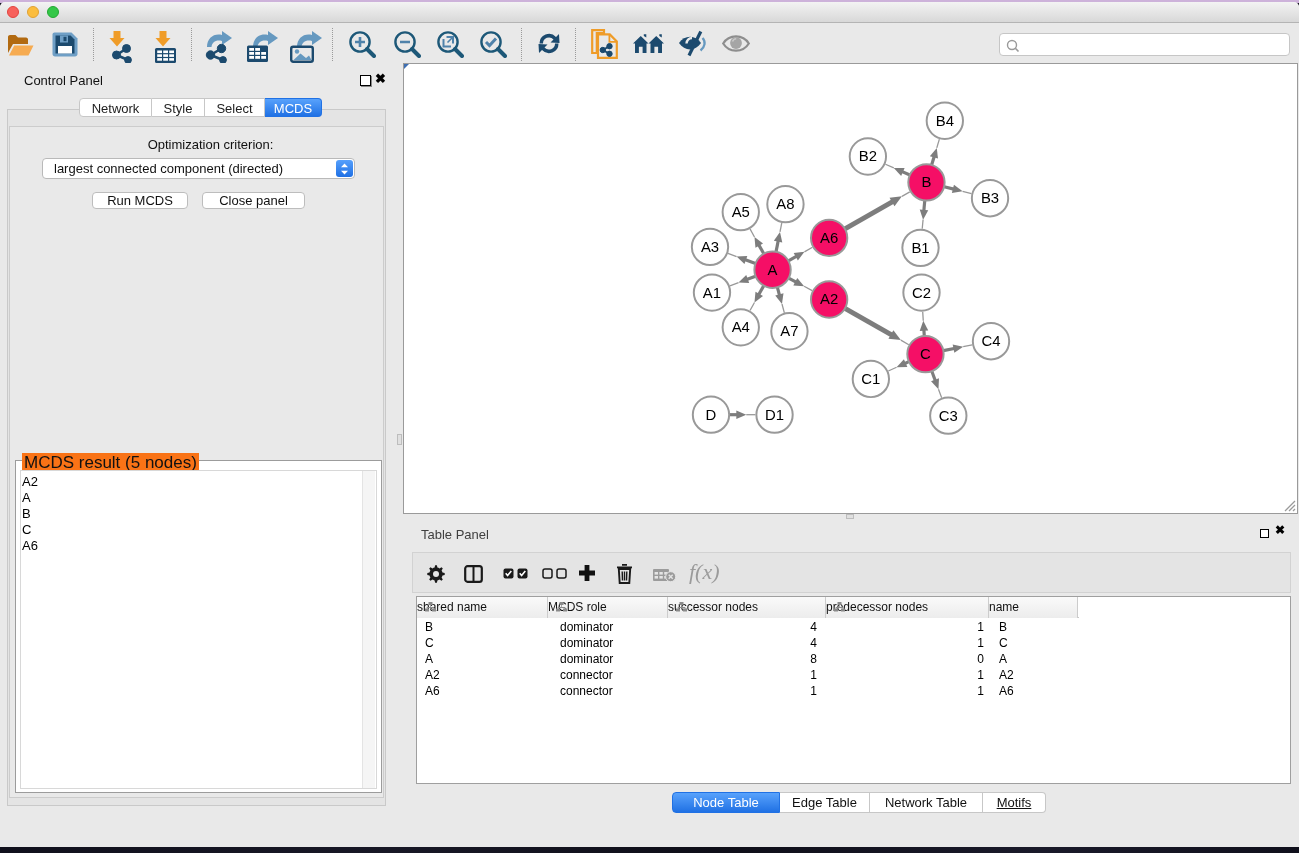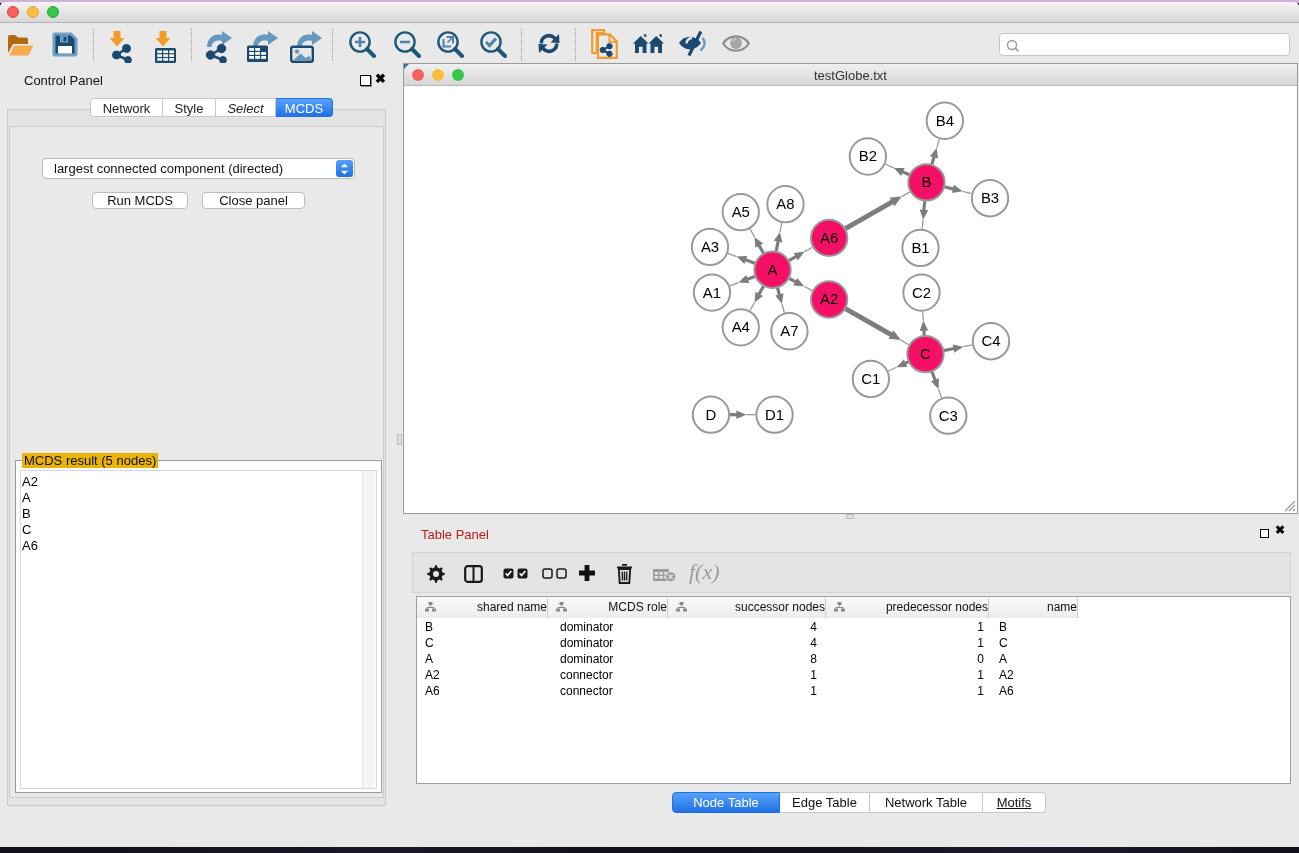--- a/index.html
+++ b/index.html
@@ -19,52 +19,52 @@
 .ticon { position:absolute; }
 #searchbox { position:absolute; left:999px; top:9px; width:291px; height:23px; background:#fff; border:1px solid #c6c6c6; border-radius:4px; }
 #searchbox svg { position:absolute; left:5px; top:4px; }
 
 
 #cpanel { position:absolute; top:63px; left:0; width:397px; height:757px;padding-left:12px; }
 #cp-title { position:absolute; top:8px; left:24px; font-size:13px; color:#111; }
 #cp-float { position:absolute; top:10px; left:360px; width:11px; height:11px; border:1.5px solid #000; box-shadow:1px 1px 0 #888; background:#fff; }
 #cp-close { position:absolute; top:6px; left:375px; font-size:13px; font-weight:bold; color:#000; }
 #cp-outer { position:absolute; top:44px; left:7px; width:379px; height:697px; background:#e4e4e4; border:1px solid #c9c9c9; }
-#cp-tabs { position:absolute; top:33px; left:90px; height:19px; display:flex; z-index:5; }
+#cp-tabs { position:absolute; top:33px; left:79px; height:19px; display:flex; z-index:5; }
 .cptab { height:19px; background:#fff; border:1px solid #c7c7c7; border-left:none; font-size:13px; color:#222; text-align:center; line-height:19px; }
 .cptab.first { border-left:1px solid #c7c7c7; border-radius:4px 0 0 4px; }
 .cptab.last { border-radius:0 4px 4px 0; }
 .cptab.sel { background:linear-gradient(#58a2fc,#2071e4); color:#fff; border-color:#2071e4; }
 #mcds-inner { position:absolute; top:61px; left:9px; width:375px; height:672px; background:#e9e9e9; border:1px solid #cccccc; }
 #opt-label { position:absolute; top:72px; width:100%; text-align:center; font-size:13px; color:#111; }
 #opt-select { position:absolute; top:93px; left:42px; width:313px; height:21px; background:#fff; border:1px solid #b9b9b9; border-radius:4px; font-size:13px; color:#111; line-height:20px; padding-left:11px; }
 #opt-stepper { position:absolute; right:1px; top:1px; width:17px; height:17px; border-radius:3px; background:linear-gradient(#56a0fc,#1e6fe4); }
 #btn-run, #btn-close { position:absolute; top:127px; height:17px; background:#fff; border:1px solid #bdbdbd; border-radius:4px; font-size:13px; color:#111; text-align:center; line-height:15px; }
 #btn-run { left:92px; width:96px; }
 #btn-close { left:202px; width:103px; }
 #mcds-result { position:absolute; top:395px; left:15px; width:367px; height:333px; background:#fff; border:1px solid #9c9c9c; }
-#mcds-legend { position:absolute; top:-8px; left:6px; background:#eab308; font-size:13px; color:#111; padding:0 2px; }
+#mcds-legend { position:absolute; top:-8px; left:6px; background:#f97316; font-size:17px; color:#111; padding:0 2px; }
 #mcds-list { position:absolute; top:13px; left:6px; font-size:13px; color:#000; line-height:16px; }
 #mcds-scroll { position:absolute; top:0; right:1px; width:13px; height:100%; background:#f5f5f5; border-left:1px solid #e4e4e4; }
 
 
 #netwin { position:absolute; top:61px; left:403px; width:895px; height:451px; overflow:hidden; background:#fff; border:1px solid #9a9a9a; }
 #nw-titlebar { position:absolute; top:0; left:0; width:100%; height:22px; background:linear-gradient(#f0f0f0,#d6d6d6); border-bottom:1px solid #b8b8b8; }
 .ntl { position:absolute; top:5px; width:12px; height:12px; border-radius:50%; }
 #nw-title { position:absolute; top:4px; width:100%; text-align:center; font-size:13px; color:#333; }
 #graph { position:absolute; top:24px; left:0; }
 
 
 #tpanel { position:absolute; top:519px; left:403px; width:896px; height:301px; }
-#tp-title { position:absolute; top:6px; left:18px; font-size:13px; color:#b91c1c; }
+#tp-title { position:absolute; top:6px; left:18px; font-size:13px; color:#404040; }
 
 #tp-toolbar { position:absolute; top:31px; left:9px; width:879px; height:41px; background:#e4e4e4; border:1px solid #d2d2d2; }
 #tp-table { position:absolute; top:75px; left:13px; width:875px; height:188px; background:#fff; border:1px solid #9f9f9f; }
 .th-row { position:absolute; top:0; left:0; height:21px; width:662px; display:flex; border-bottom:1px solid #c8c8c8; }
-.th { height:21px; background:linear-gradient(#fafafa,#ececec); border-right:1px solid #cccccc; font-size:12px; color:#111; text-align:right; line-height:20px; position:relative; }
+.th { height:21px; background:linear-gradient(#fafafa,#ececec); border-right:1px solid #cccccc; font-size:12px; color:#111; text-align:left; line-height:20px; position:relative; }
 .trow { position:absolute; font-size:12px; color:#000; }
 #tp-tabs { position:absolute; top:271px; left:269px; height:21px; display:flex; }
 .tptab { height:21px; background:#ffffff; border:1px solid #c7c7c7; border-left:none; font-size:13px; color:#111; text-align:center; line-height:20px; }
 .tptab.first { border-left:1px solid #c7c7c7; border-radius:4px 0 0 4px; }
 .tptab.last { border-radius:0 4px 4px 0;text-decoration:underline; }
 .tptab.sel { background:linear-gradient(#58a2fc,#2071e4); color:#fff; border-color:#2071e4; }
 
 
 #statusbar { position:absolute; top:809px; left:0; width:100%; height:36px; background:#e9e9e9; border-top:1px solid #d8d8d8; }
 #sb-list { position:absolute; top:12px; left:10px; width:26px; height:21px; background:#f5f5f5; border:1px solid #b9b9b9; border-radius:3px; }
@@ -240,47 +240,42 @@
     </div>
   </div>
   <div id="cpanel">
     <div id="cp-title">Control Panel</div>
     <div id="cp-float"></div>
     <div id="cp-close">✖</div>
     <div id="cp-outer"></div>
     <div id="cp-tabs">
       <div class="cptab first" style="width:73px;">Network</div>
       <div class="cptab" style="width:53px;">Style</div>
-      <div class="cptab" style="width:60px;font-style:italic;">Select</div>
+      <div class="cptab" style="width:60px;">Select</div>
       <div class="cptab sel last" style="width:57px;">MCDS</div>
     </div>
     <div id="mcds-inner"></div>
+    <div id="opt-label">Optimization criterion:</div>
     <div id="opt-select">largest connected component (directed)
       <div id="opt-stepper"><svg width="17" height="18" viewBox="0 0 17 18">
               <path d="M5 7.2 L8.5 3.4 L12 7.2 Z M5 10.8 L8.5 14.6 L12 10.8 Z" fill="#fff"></path>
             </svg></div>
     </div>
     <div id="btn-run">Run MCDS</div>
     <div id="btn-close">Close panel</div>
     <div id="mcds-result">
       <div id="mcds-legend">MCDS result (5 nodes)</div>
       <div style="position:absolute;left:4px;top:9px;right:4px;bottom:3px;border:1px solid #d8d8d8;background:#fff;">
         <div id="mcds-scroll"></div>
       </div>
       <div id="mcds-list">A2<br>A<br>B<br>C<br>A6</div>
     </div>
   </div>
   <div id="netwin">
     <div style="position:absolute;left:0;top:0;width:0;height:0;border-top:5px solid #3e6fb2;border-right:5px solid transparent;z-index:3;"></div>
-    <div id="nw-titlebar">
-      <div class="ntl" style="left:8px; background:#f7615c;"></div>
-      <div class="ntl" style="left:28px; background:#fbbd3e;"></div>
-      <div class="ntl" style="left:48px; background:#34c748;"></div>
-      <div id="nw-title">testGlobe.txt</div>
-    </div>
     <svg id="graph" width="893" height="425" viewBox="0 0 893 428">
       <g stroke="#7d7d7d" fill="#7d7d7d">
       <line x1="359.2" y1="167.0" x2="353.6" y2="157.0" stroke-width="3.2"></line>
       <path d="M349.8 150.0 L358.4 156.6 L350.8 160.8 Z" stroke="none"></path>
       <line x1="349.8" y1="150.0" x2="345.3" y2="141.9" stroke-width="1.3" stroke="#989898"></line>
       <line x1="371.5" y1="165.0" x2="373.9" y2="152.8" stroke-width="3.2"></line>
       <path d="M375.5 145.0 L377.8 155.6 L369.3 153.9 Z" stroke="none"></path>
       <line x1="375.5" y1="145.0" x2="377.3" y2="135.9" stroke-width="1.3" stroke="#989898"></line>
       <line x1="350.8" y1="176.7" x2="339.3" y2="172.5" stroke-width="3.2"></line>
       <path d="M331.8 169.8 L342.6 169.2 L339.7 177.2 Z" stroke="none"></path>

